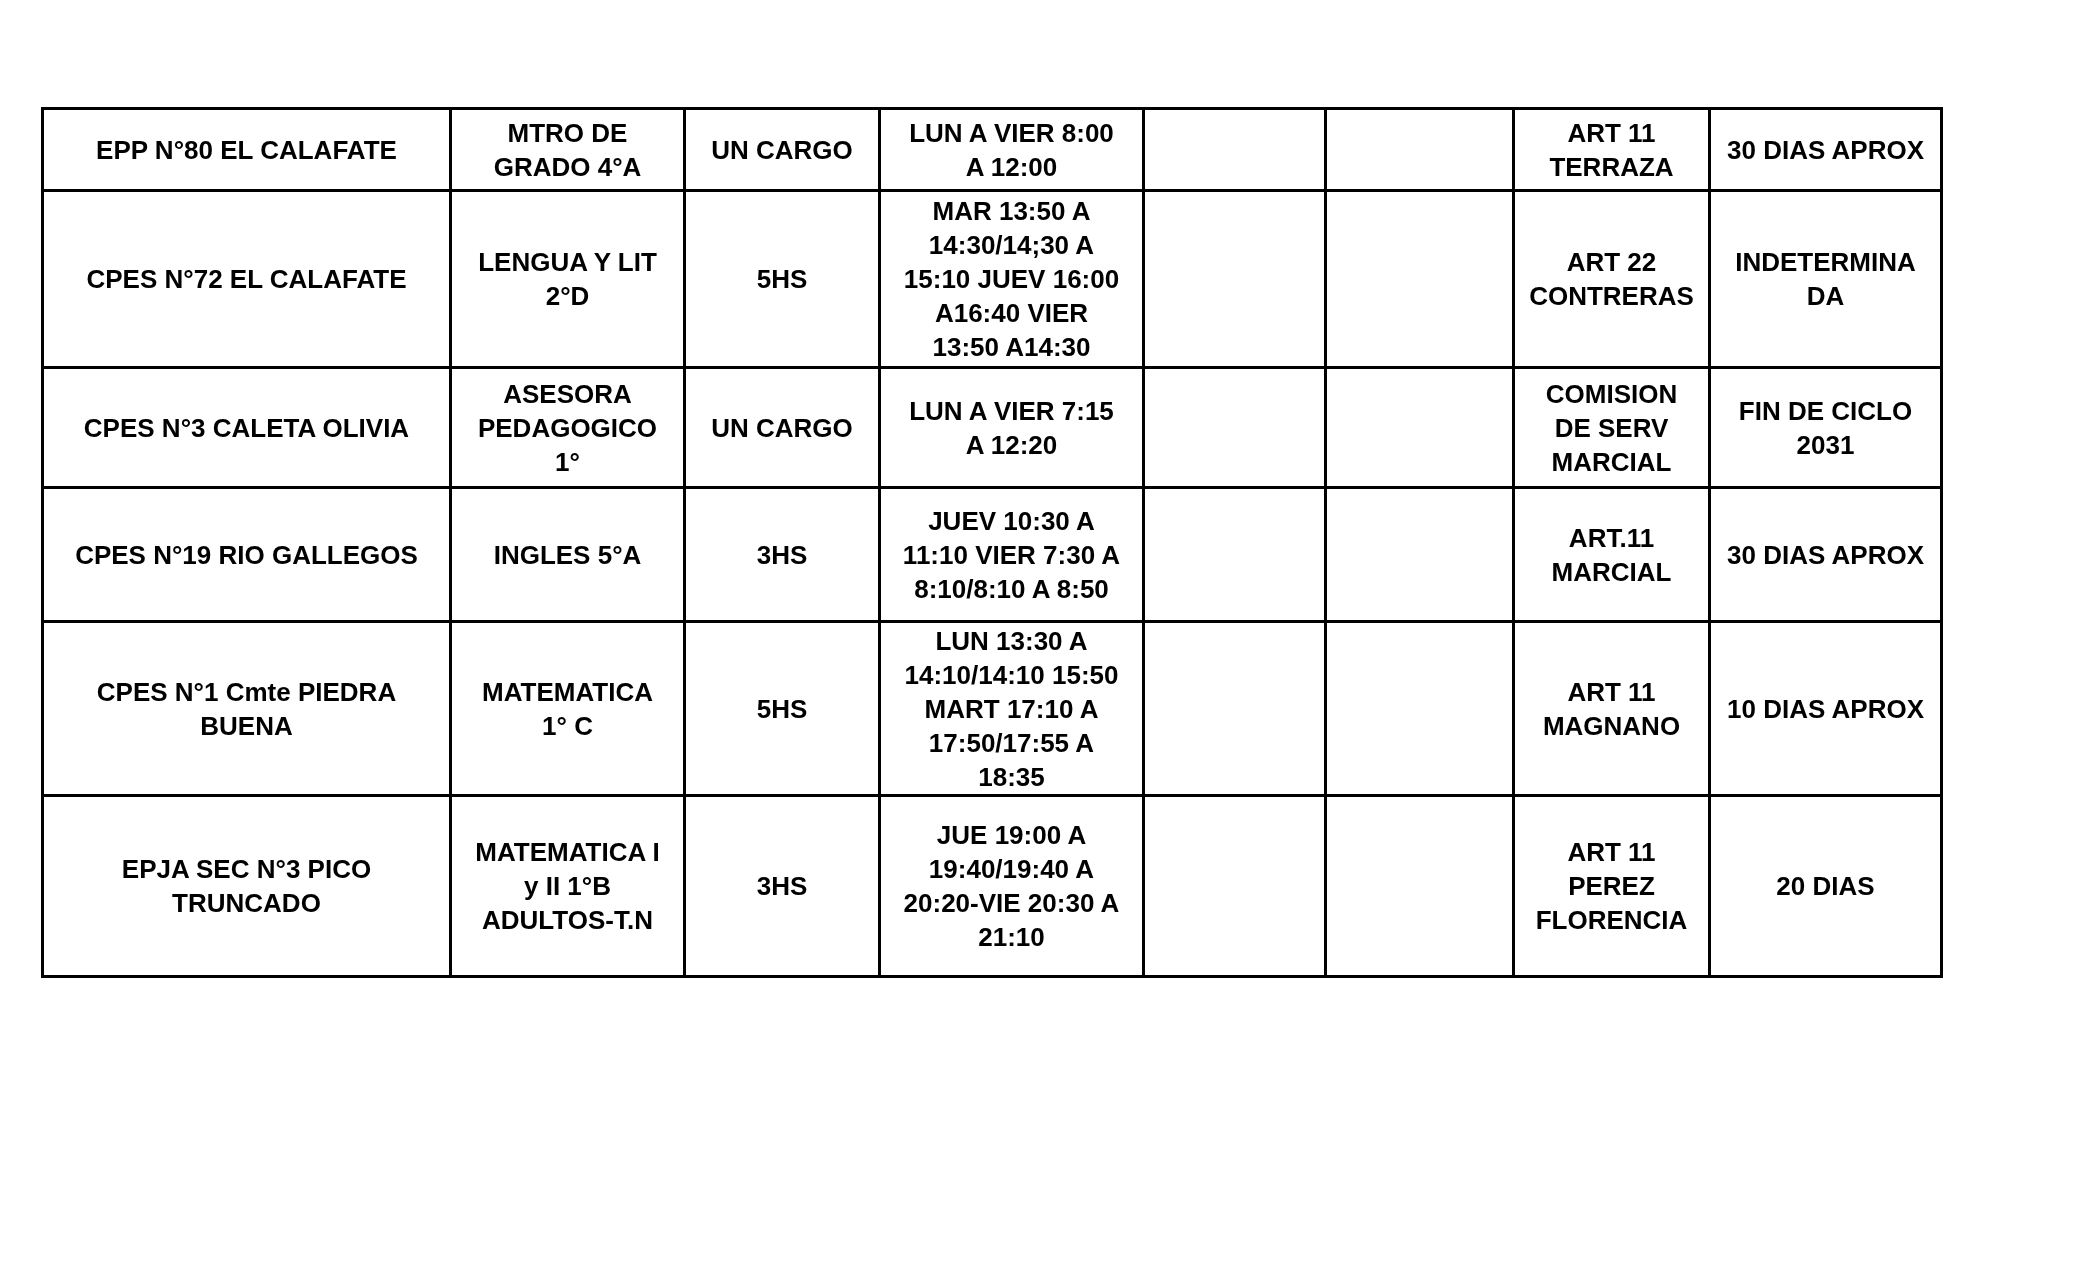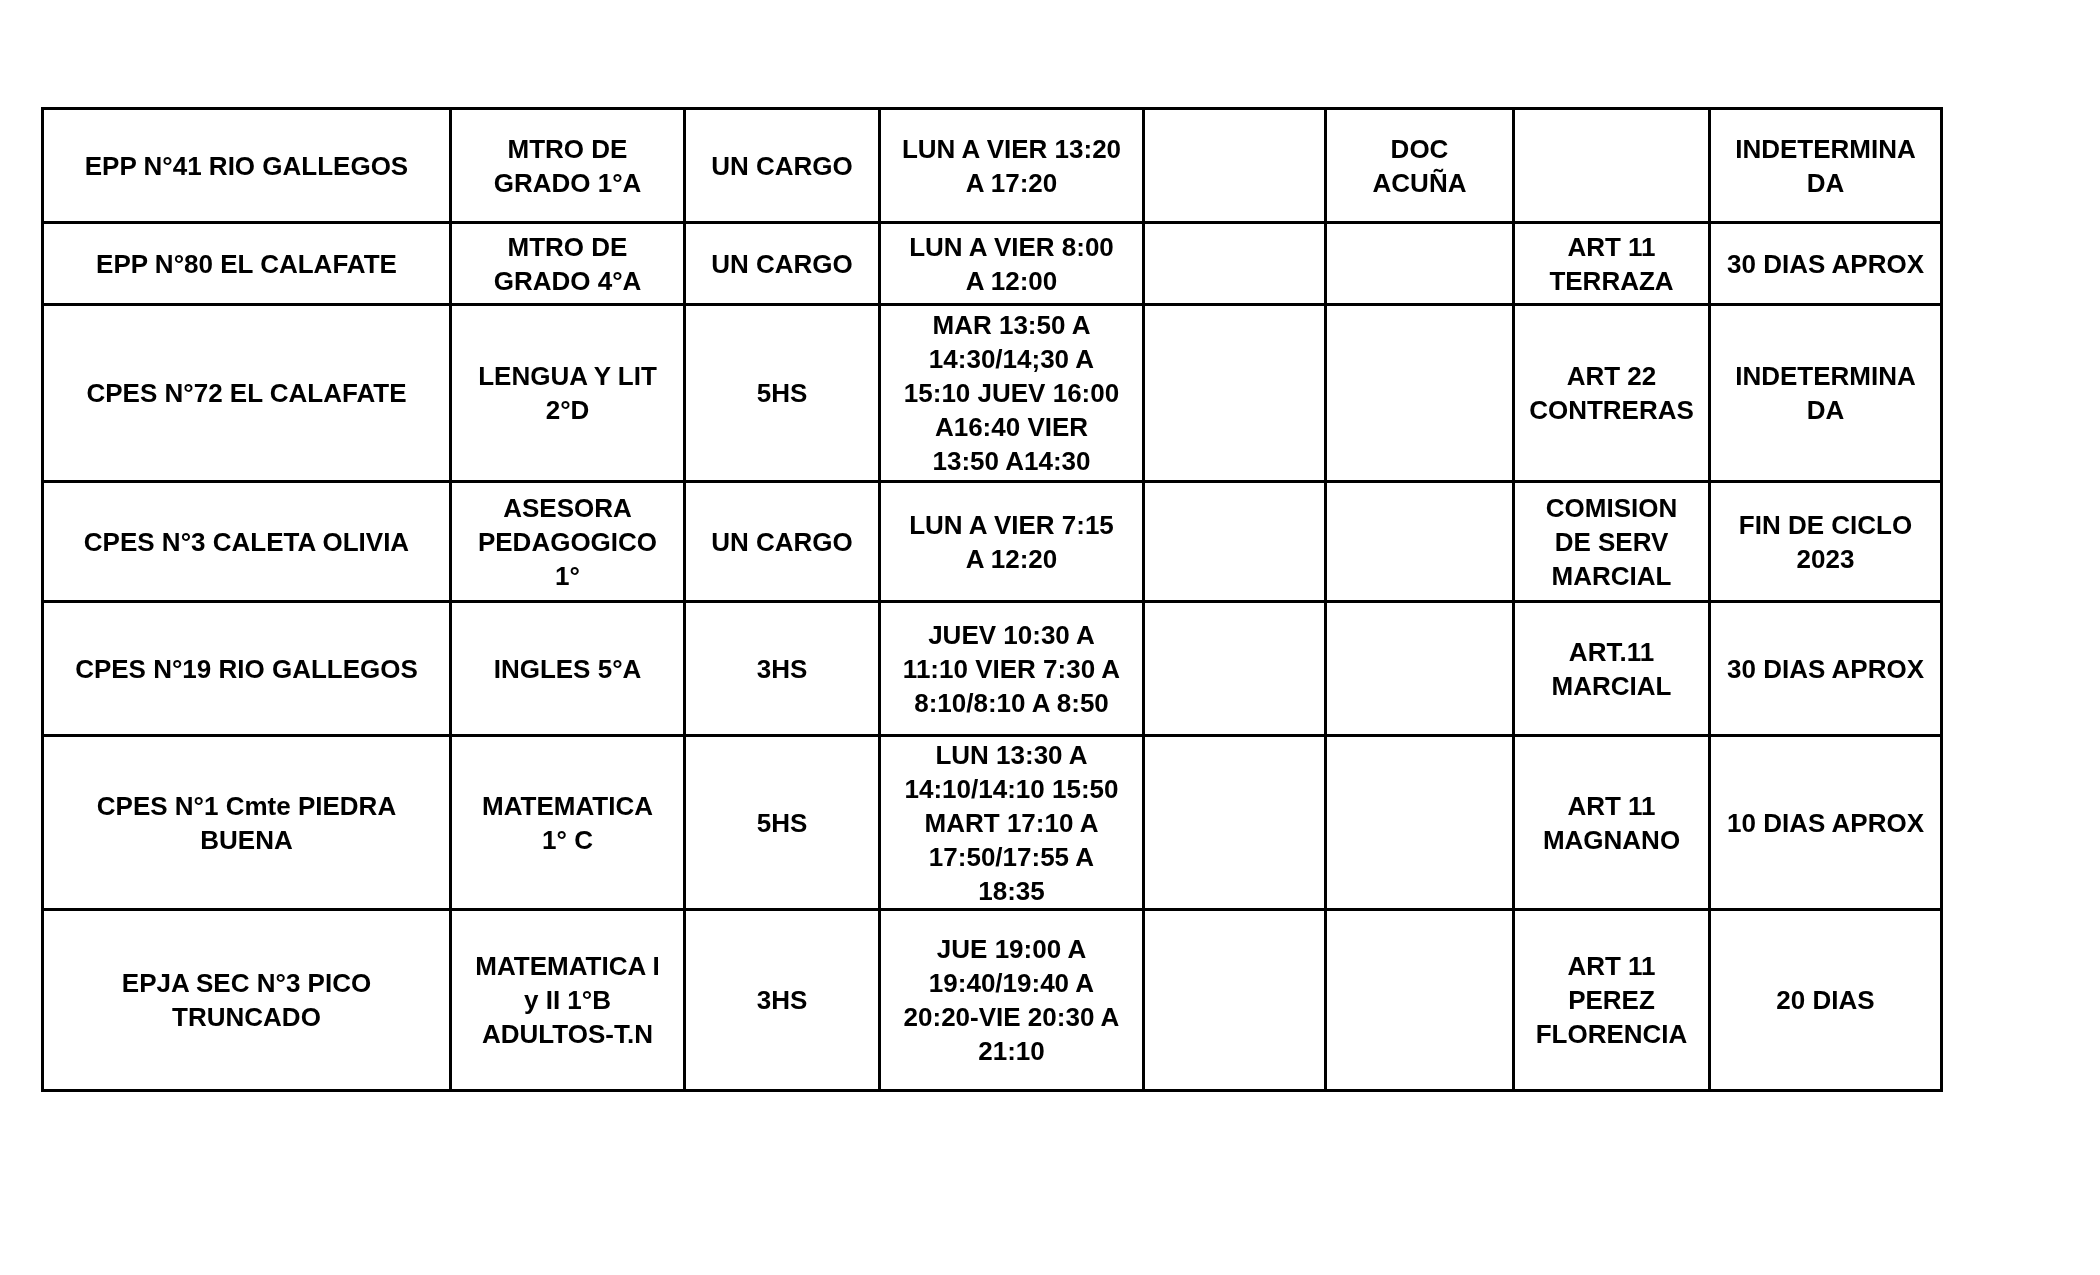--- a/index.html
+++ b/index.html
@@ -52,34 +52,20 @@
       <col style="width:408px">
       <col style="width:234px">
       <col style="width:195px">
       <col style="width:264px">
       <col style="width:182px">
       <col style="width:188px">
       <col style="width:196px">
       <col style="width:232px">
     </colgroup>
     <tbody>
-      <tr class="r1">
-        <td>EPP N°41 RIO GALLEGOS</td>
-        <td>MTRO DE
-GRADO 1°A</td>
-        <td>UN CARGO</td>
-        <td>LUN A VIER 13:20
-A 17:20</td>
-        <td></td>
-        <td>DOC
-ACUÑA</td>
-        <td></td>
-        <td>INDETERMINA
-DA</td>
-      </tr>
       <tr class="r2">
         <td>EPP N°80 EL CALAFATE</td>
         <td>MTRO DE
 GRADO 4°A</td>
         <td>UN CARGO</td>
         <td>LUN A VIER 8:00
 A 12:00</td>
         <td></td>
         <td></td>
         <td>ART 11
@@ -110,21 +96,21 @@
 1°</td>
         <td>UN CARGO</td>
         <td>LUN A VIER 7:15
 A 12:20</td>
         <td></td>
         <td></td>
         <td>COMISION
 DE SERV
 MARCIAL</td>
         <td>FIN DE CICLO
-2023</td>
+2031</td>
       </tr>
       <tr class="r5">
         <td>CPES N°19 RIO GALLEGOS</td>
         <td>INGLES 5°A</td>
         <td>3HS</td>
         <td>JUEV 10:30 A
 11:10 VIER 7:30 A
 8:10/8:10 A 8:50</td>
         <td></td>
         <td></td>

